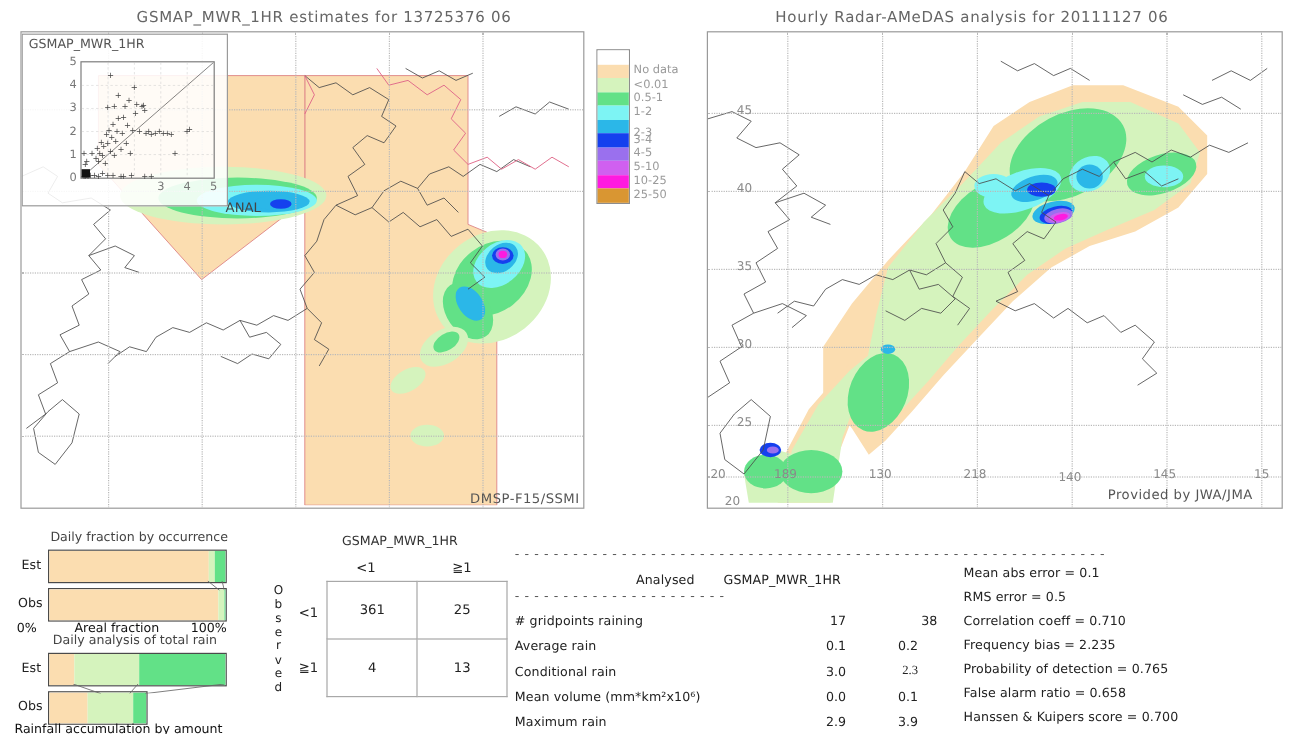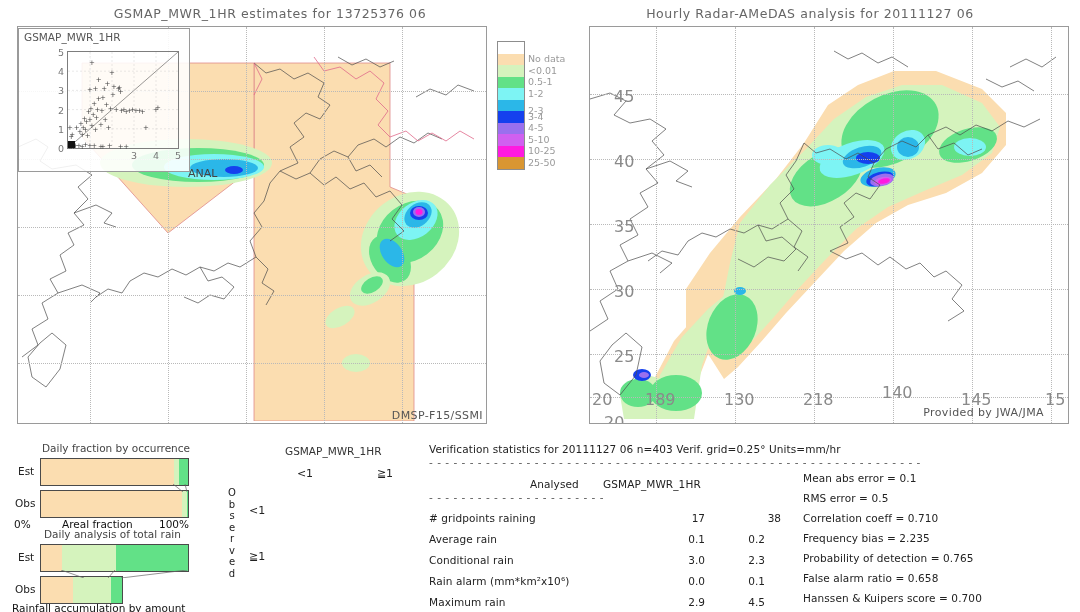--- a/index.html
+++ b/index.html
@@ -13,21 +13,21 @@
             color:#666;text-align:center;white-space:nowrap;}
 
   
   .mapbox{position:absolute;border:1px solid #9a9a9a;background:#fff;overflow:hidden;}
   .mapinner{position:absolute;inset:0;overflow:hidden;}
 
   .gridline{position:absolute;background:transparent;}
   .gl-v{width:0;border-left:1px dotted #b9b9b9;top:0;bottom:0;}
   .gl-h{height:0;border-top:1px dotted #b9b9b9;left:0;right:0;}
 
-  .axlabel{position:absolute;font-size:16px;color:#8a8a8a;white-space:nowrap;}
+  .axlabel{position:absolute;font-size:10px;color:#8a8a8a;white-space:nowrap;}
 
   .credit{position:absolute;font-size:11px;color:#555;white-space:nowrap;letter-spacing:.4px;}
 
   
   #colorbar{position:absolute;left:497px;top:41px;width:28px;}
   #colorbar .cbwrap{border:1px solid #8d8d8d;}
   .cbcell{height:11.5px;position:relative;}
   .cblabel{position:absolute;left:31px;font-size:9.5px;color:#9a9a9a;
            white-space:nowrap;line-height:11.5px;}
 
@@ -367,21 +367,21 @@
   <div class="axlabel" style="left:24px;top:60px;">45</div>
   <div class="axlabel" style="left:24px;top:125px;">40</div>
   <div class="axlabel" style="left:24px;top:190px;">35</div>
   <div class="axlabel" style="left:24px;top:255px;">30</div>
   <div class="axlabel" style="left:24px;top:320px;">25</div>
   <div class="axlabel" style="left:2px;top:363px;">20</div>
 
   <div class="axlabel" style="left:55px;top:363px;">189</div>
   <div class="axlabel" style="left:134px;top:363px;">130</div>
   <div class="axlabel" style="left:213px;top:363px;">218</div>
-  <div class="axlabel" style="left:292px;top:356px;">140</div>
+  <div class="axlabel" style="left:292px;top:366px;">140</div>
   <div class="axlabel" style="left:371px;top:363px;">145</div>
   <div class="axlabel" style="left:455px;top:363px;">15</div>
   <div class="axlabel" style="left:14px;top:386px;">20</div>
 
   <div class="credit" style="right:24px;bottom:4px;">Provided by JWA/JMA</div>
 </div>
 
 <div class="panel" style="left:0;top:442px;width:205px;height:80px;">
   <div class="bctitle" style="left:42px;top:0;">Daily fraction by occurrence</div>
   <div class="barlab" style="left:18px;top:23px;">Est</div>
@@ -436,49 +436,60 @@
   <div class="obsword" id="obsword" style="left:14px;top:45px;">
       <div>O</div>
       <div>b</div>
       <div>s</div>
       <div>e</div>
       <div>r</div>
       <div>v</div>
       <div>e</div>
       <div>d</div>
     </div>
+  <table style="position:absolute;left:59px;top:42px;">
+    <tbody>
+        <tr>
+      <td>361</td>
+      <td>25</td>
+    </tr>
+    <tr>
+      <td>4</td>
+      <td>13</td>
+    </tr>
+  </tbody>
+    </table>
 </div>
 
 <div class="panel" style="left:425px;top:440px;width:655px;height:172px;">
-  <div class="stat" style="left:4px;top:3px;">Verification statistics for 20111127 06  n=403  Verif. grid=0.25°  Units=mm/hr</div>
   <div class="dashrule" style="left:4px;top:16px;width:645px;">- - - - - - - - - - - - - - - - - - - - - - - - - - - - - - - - - - - - - - - - - - - - - - - - - - - - - - - - - - - - -</div>
 
   <div class="stat" style="left:105px;top:38px;">Analysed</div>
   <div class="stat" style="left:178px;top:38px;">GSMAP_MWR_1HR</div>
   <div class="dashrule" style="left:4px;top:51px;width:290px;">- - - - - - - - - - - - - - - - - - - - - -</div>
 
   <div class="stat" style="left:4px;top:72px;"># gridpoints raining</div>
   <div class="num" style="left:240px;top:72px;width:40px;">17</div>
   <div class="num" style="left:316px;top:72px;width:40px;text-align:right;">38</div>
 
   <div class="stat" style="left:4px;top:93px;">Average rain</div>
   <div class="num" style="left:240px;top:93px;width:40px;">0.1</div>
   <div class="num" style="left:300px;top:93px;width:40px;">0.2</div>
 
   <div class="stat" style="left:4px;top:114px;">Conditional rain</div>
   <div class="num" style="left:240px;top:114px;width:40px;">3.0</div>
-  <div class="num" style="left:300px;top:114px;width:40px;">2.3</div>
-
-  <div class="stat" style="left:4px;top:135px;">Rain alarm (mm*km²x10⁶)</div>
+  <div class="num" style="left:300px;top:114px;width:40px;font-family:Liberation Serif, serif;">2.3</div>
+
+  <div class="stat" style="left:4px;top:135px;">Mean volume (mm*km²x10⁶)</div>
   <div class="num" style="left:240px;top:135px;width:40px;">0.0</div>
   <div class="num" style="left:300px;top:135px;width:40px;">0.1</div>
 
   <div class="stat" style="left:4px;top:156px;">Maximum rain</div>
   <div class="num" style="left:240px;top:156px;width:40px;">2.9</div>
-  <div class="num" style="left:300px;top:156px;width:40px;">4.5</div>
+  <div class="num" style="left:300px;top:156px;width:40px;">3.9</div>
 
   <div class="stat" style="left:378px;top:32px;">Mean abs error = 0.1</div>
   <div class="stat" style="left:378px;top:52px;">RMS error = 0.5</div>
   <div class="stat" style="left:378px;top:72px;">Correlation coeff = 0.710</div>
   <div class="stat" style="left:378px;top:92px;">Frequency bias = 2.235</div>
   <div class="stat" style="left:378px;top:112px;">Probability of detection = 0.765</div>
   <div class="stat" style="left:378px;top:132px;">False alarm ratio = 0.658</div>
   <div class="stat" style="left:378px;top:152px;">Hanssen &amp; Kuipers score = 0.700</div>
 
 </div>

